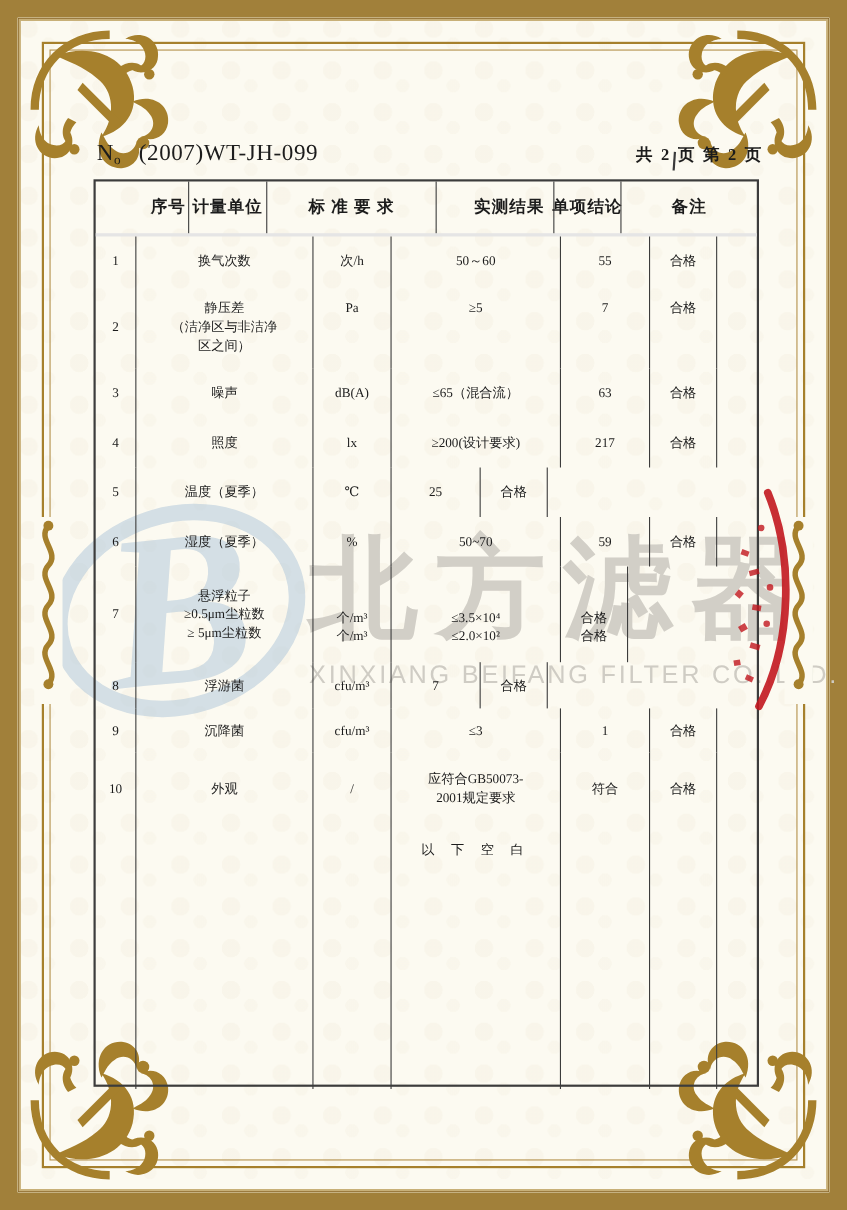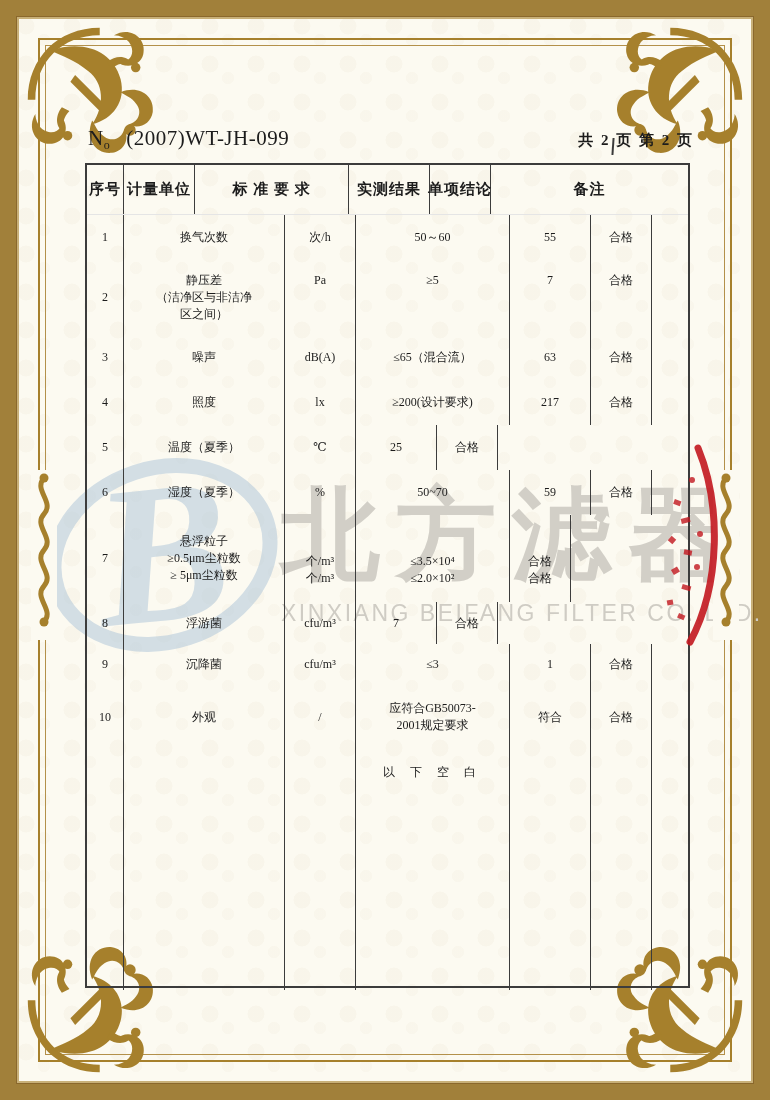--- a/index.html
+++ b/index.html
@@ -35,21 +35,21 @@
   #logo-wm{position:absolute;left:44px;top:442px;z-index:1;}
   #wm-cn{position:absolute;left:280px;top:486px;z-index:1;font-size:100px;line-height:1;
          font-weight:700;color:#d2cfc7;letter-spacing:16px;white-space:nowrap;}
   #wm-en{position:absolute;left:281px;top:600px;z-index:1;font-size:23px;color:#cfccc4;
          letter-spacing:2.5px;white-space:nowrap;font-family:"Liberation Sans",sans-serif;}
 
   
   #tbl{position:absolute;left:85px;top:163px;width:605px;height:825px;z-index:3;
        border:2px solid #3c3c3c;box-sizing:border-box;background:transparent;}
   .trow{display:flex;box-sizing:border-box;}
-  .trow.head{border-bottom:1px solid #e5e5e5;}
+  .trow.head{border-bottom:3px solid #e5e5e5;padding-left:48px;}
   .cell{box-sizing:border-box;border-right:1px solid #3c3c3c;display:flex;flex-direction:column;
         justify-content:center;align-items:center;overflow:visible;}
   .cell:last-child{border-right:none;}
   .trow.top .cell{justify-content:flex-start;padding-top:14px;}
   .ln{font-size:17px;line-height:23px;white-space:nowrap;text-align:center;}
   .ln.sub{font-size:12px;line-height:17px;}
   .hln{font-size:15px;font-weight:700;letter-spacing:1px;white-space:nowrap;}
   .blanknote{letter-spacing:6px;}
 
   
@@ -162,21 +162,21 @@
       <div class="trow head" style="height: 50px;">
         <div class="cell" style="width: 37px; flex: 0 0 37px;">
           <div class="hln">序号</div>
         </div>
         <div class="cell" style="width: 71px; flex: 0 0 71px;">
           <div class="hln">计量单位</div>
         </div>
         <div class="cell" style="width: 154px; flex: 0 0 154px; text-align: right;">
           <div class="hln">标 准 要 求</div>
         </div>
-        <div class="cell" style="width: 81px; flex: 0 0 81px;">
+        <div class="cell" style="width: 81px; flex: 0 0 81px; margin-left: 26px;">
           <div class="hln">实测结果</div>
         </div>
         <div class="cell" style="width: 61px; flex: 0 0 61px;">
           <div class="hln">单项结论</div>
         </div>
         <div class="cell" style="width: 38px; flex: 1 1 auto;">
           <div class="hln">备注</div>
         </div>
       </div>
       <div class="trow" style="height: 45px;">

